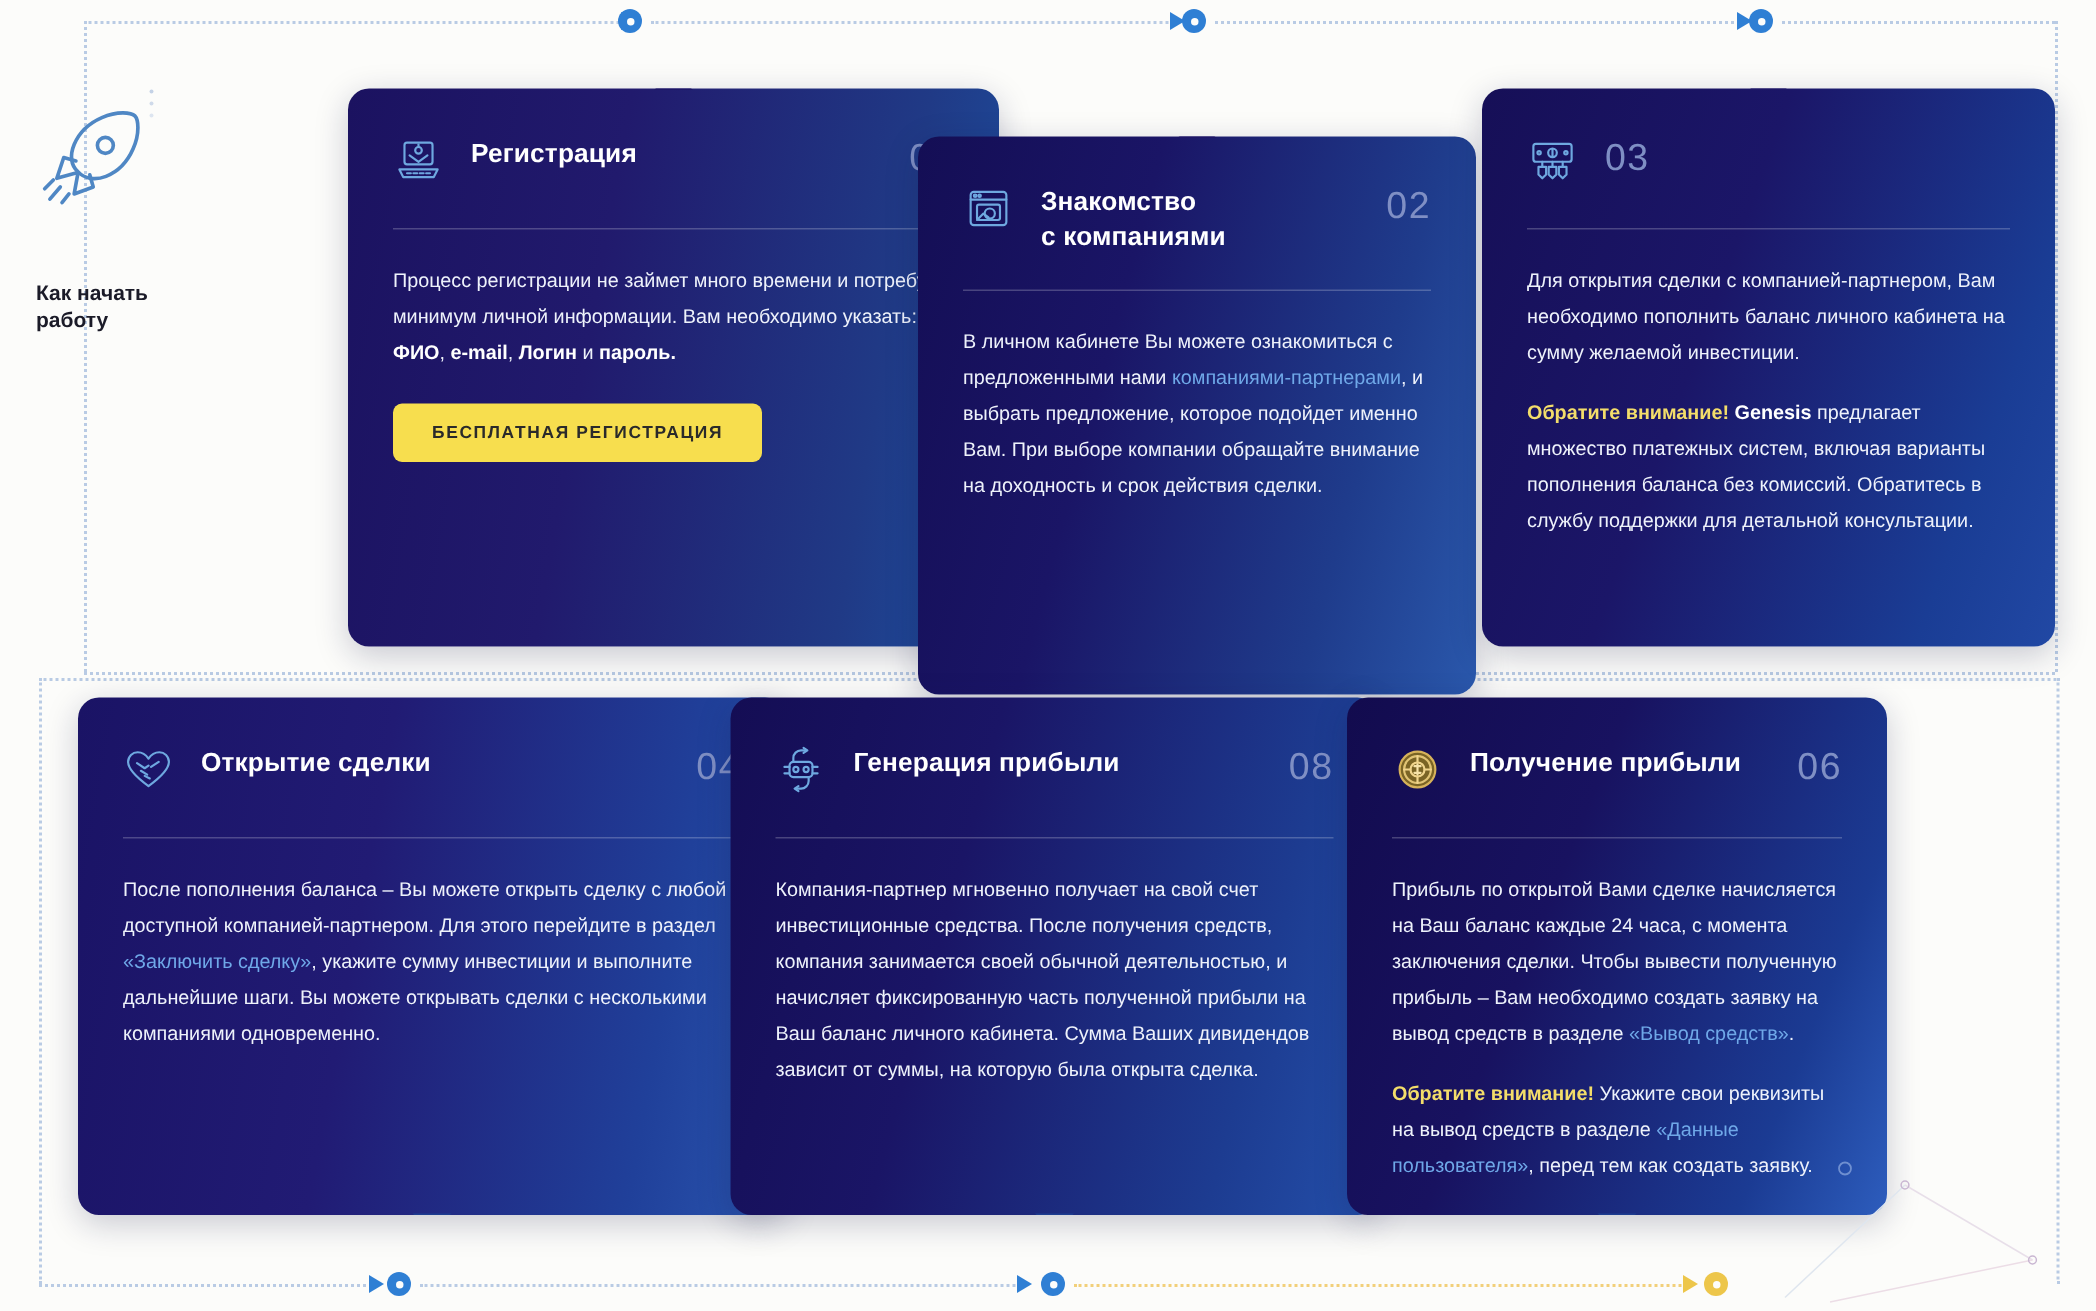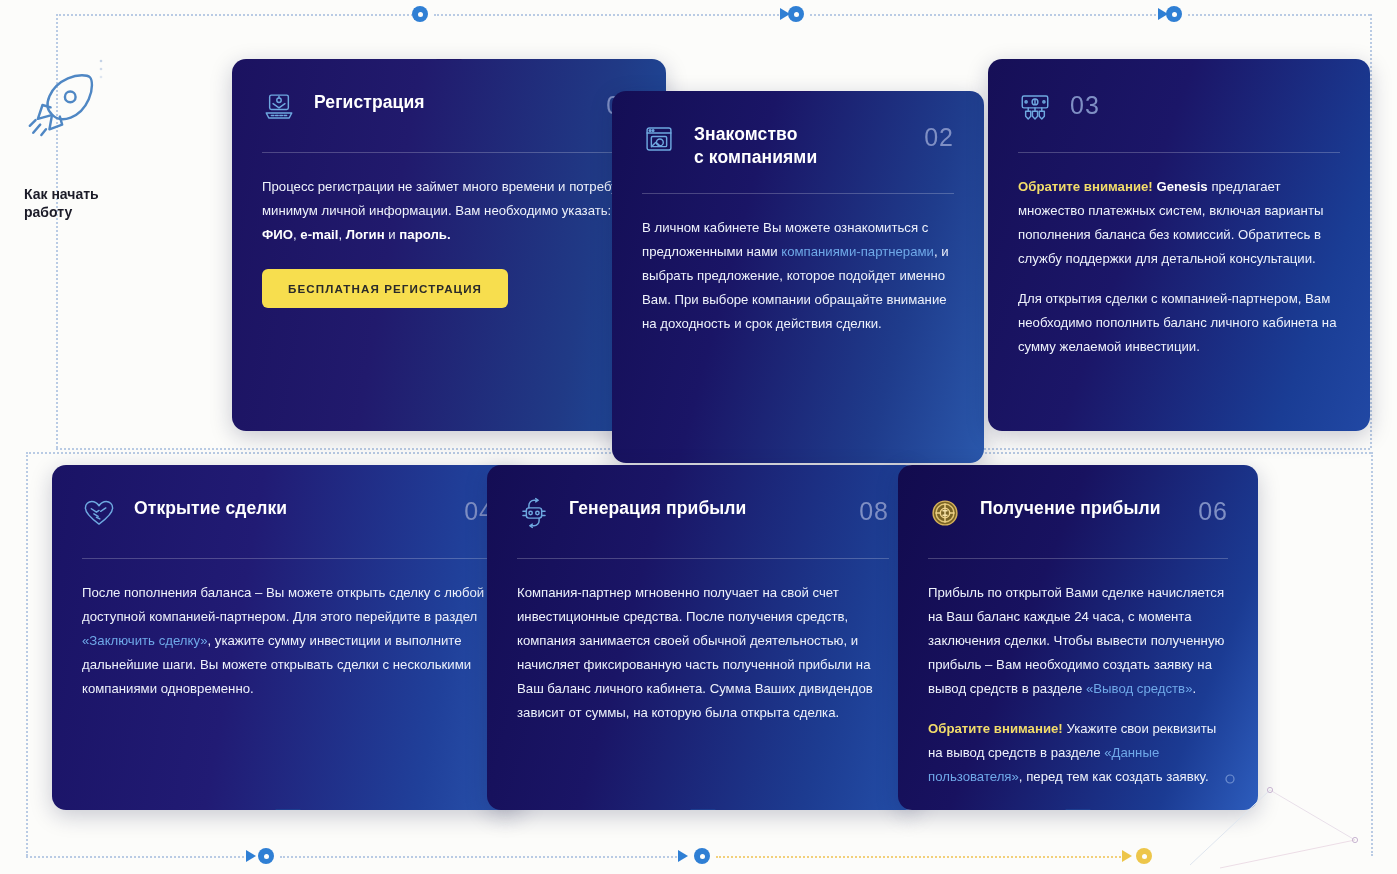--- a/index.html
+++ b/index.html
@@ -212,22 +212,22 @@
           <circle cx="30.5" cy="14" r="1.3"></circle>
         <path d="M12 21 V25 M20 21 V25 M28 21 V25"></path>
         <path d="M9 25 h6 v6 l-3 3 l-3 -3 Z"></path>
         <path d="M17 25 h6 v6 l-3 3 l-3 -3 Z"></path>
         <path d="M25 25 h6 v6 l-3 3 l-3 -3 Z"></path>
       </svg>
       <div class="card-num">03</div>
     </div>
     <div class="divider"></div>
     <div class="card-body">
+      <p>Для открытия сделки с компанией-партнером, Вам необходимо пополнить баланс личного кабинета на сумму желаемой инвестиции.</p>
       <p><b class="warn">Обратите внимание!</b> <b class="bold">Genesis</b> предлагает множество платежных систем, включая варианты пополнения баланса без комиссий. Обратитесь в службу поддержки для детальной консультации.</p>
-      <p>Для открытия сделки с компанией-партнером, Вам необходимо пополнить баланс личного кабинета на сумму желаемой инвестиции.</p>
     </div>
   </div>
 
   <div class="card g4" style="left:52px; top:465px; width:472px; height:345px;">
     <div class="notch down"></div>
     <div class="card-head">
       <svg class="card-ico" viewBox="0 0 40 40" fill="none" stroke="currentColor" stroke-width="1.7" stroke-linecap="round" stroke-linejoin="round">
         <path d="M20 33 C9 25 4 19 4 14 C4 9.5 7.5 6.5 11.5 6.5 C15 6.5 18 8.5 20 11.5 C22 8.5 25 6.5 28.5 6.5 C32.5 6.5 36 9.5 36 14 C36 19 31 25 20 33 Z"></path>
         <path d="M11 15 L17 19 L20 17"></path>
         <path d="M14 21 L19 24"></path>

